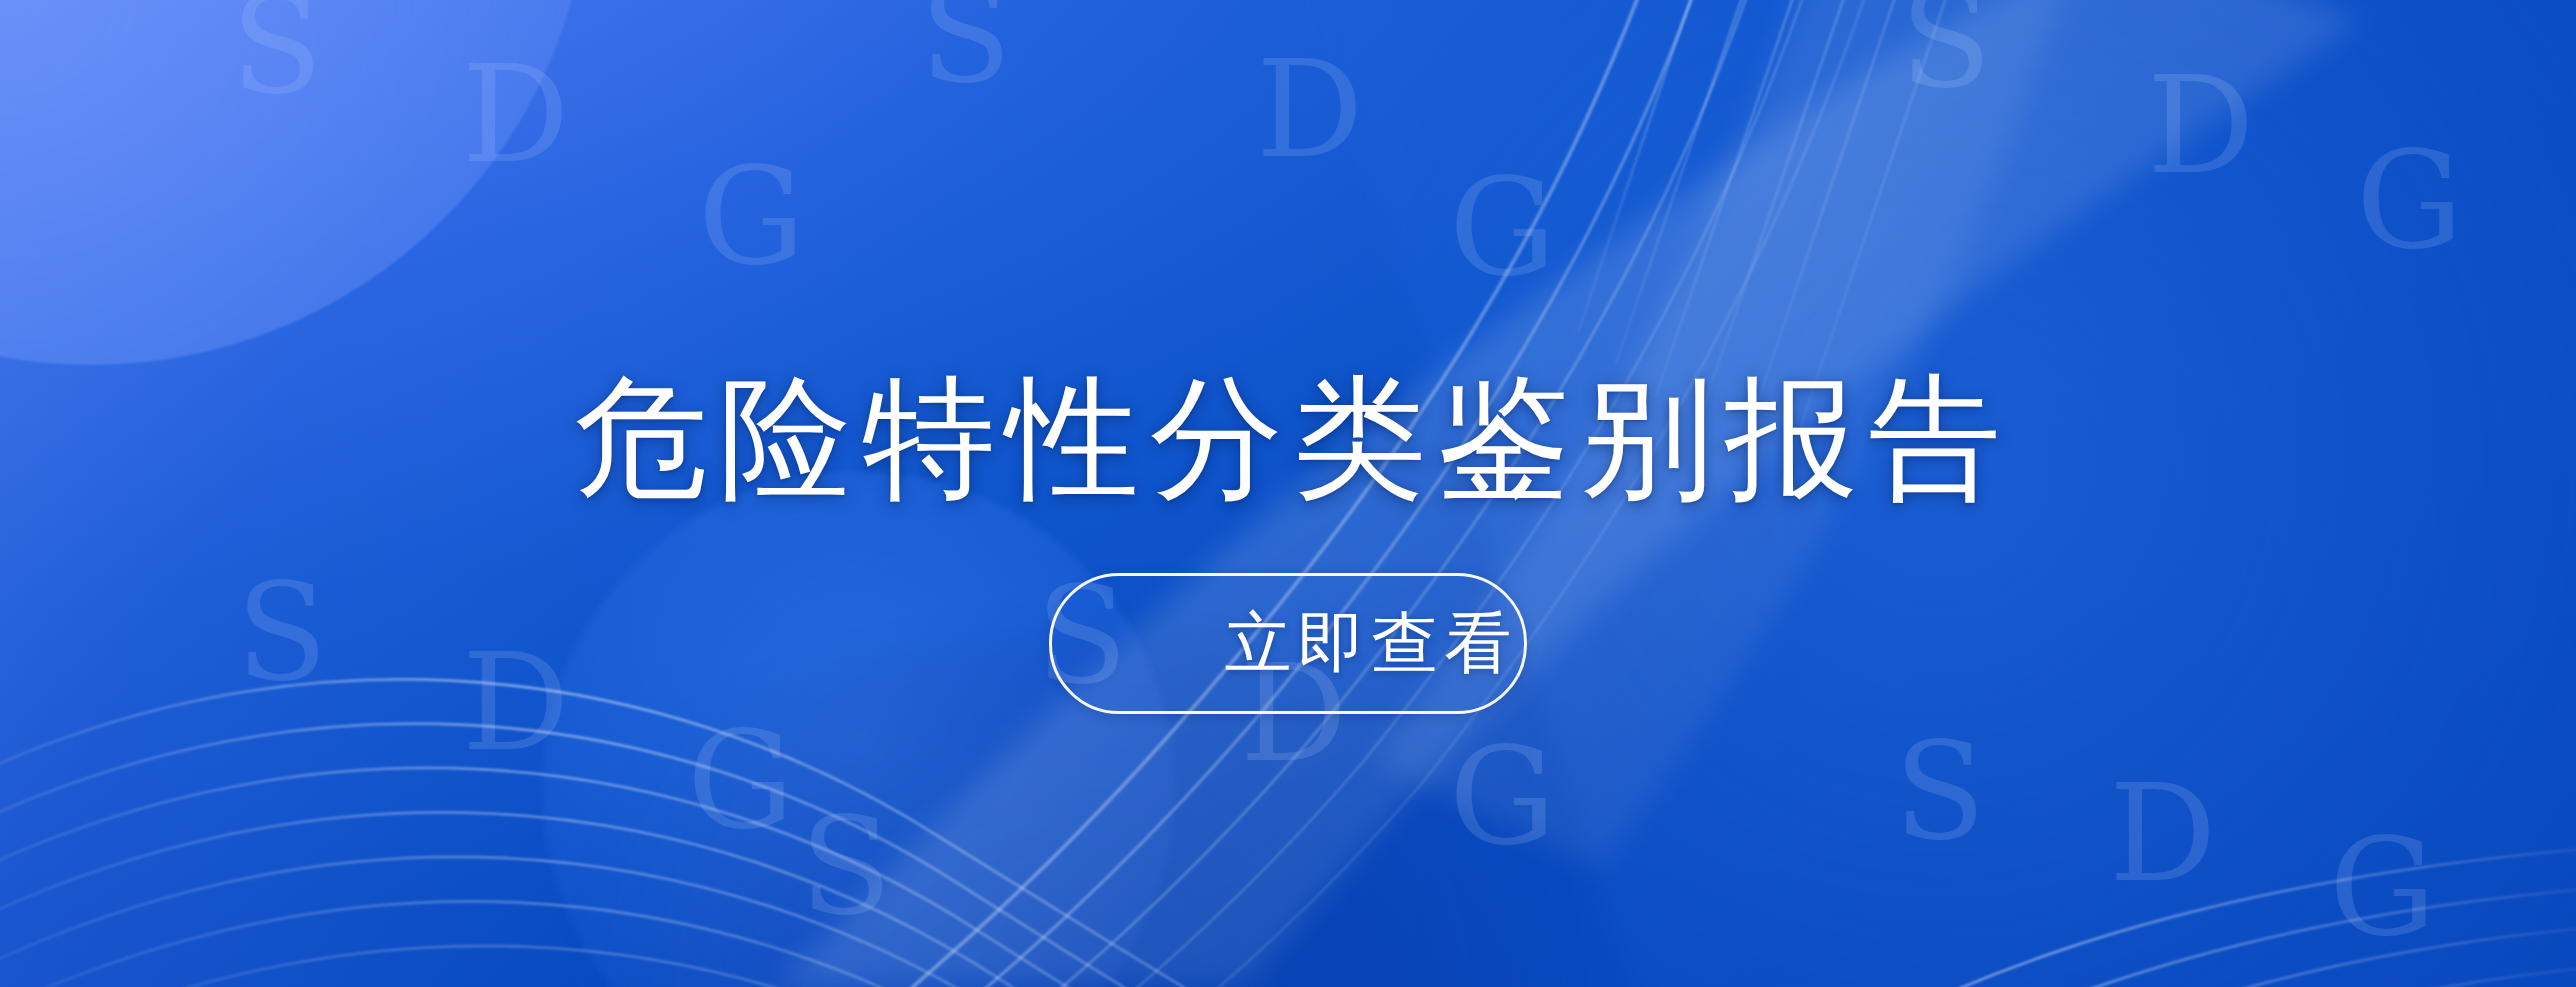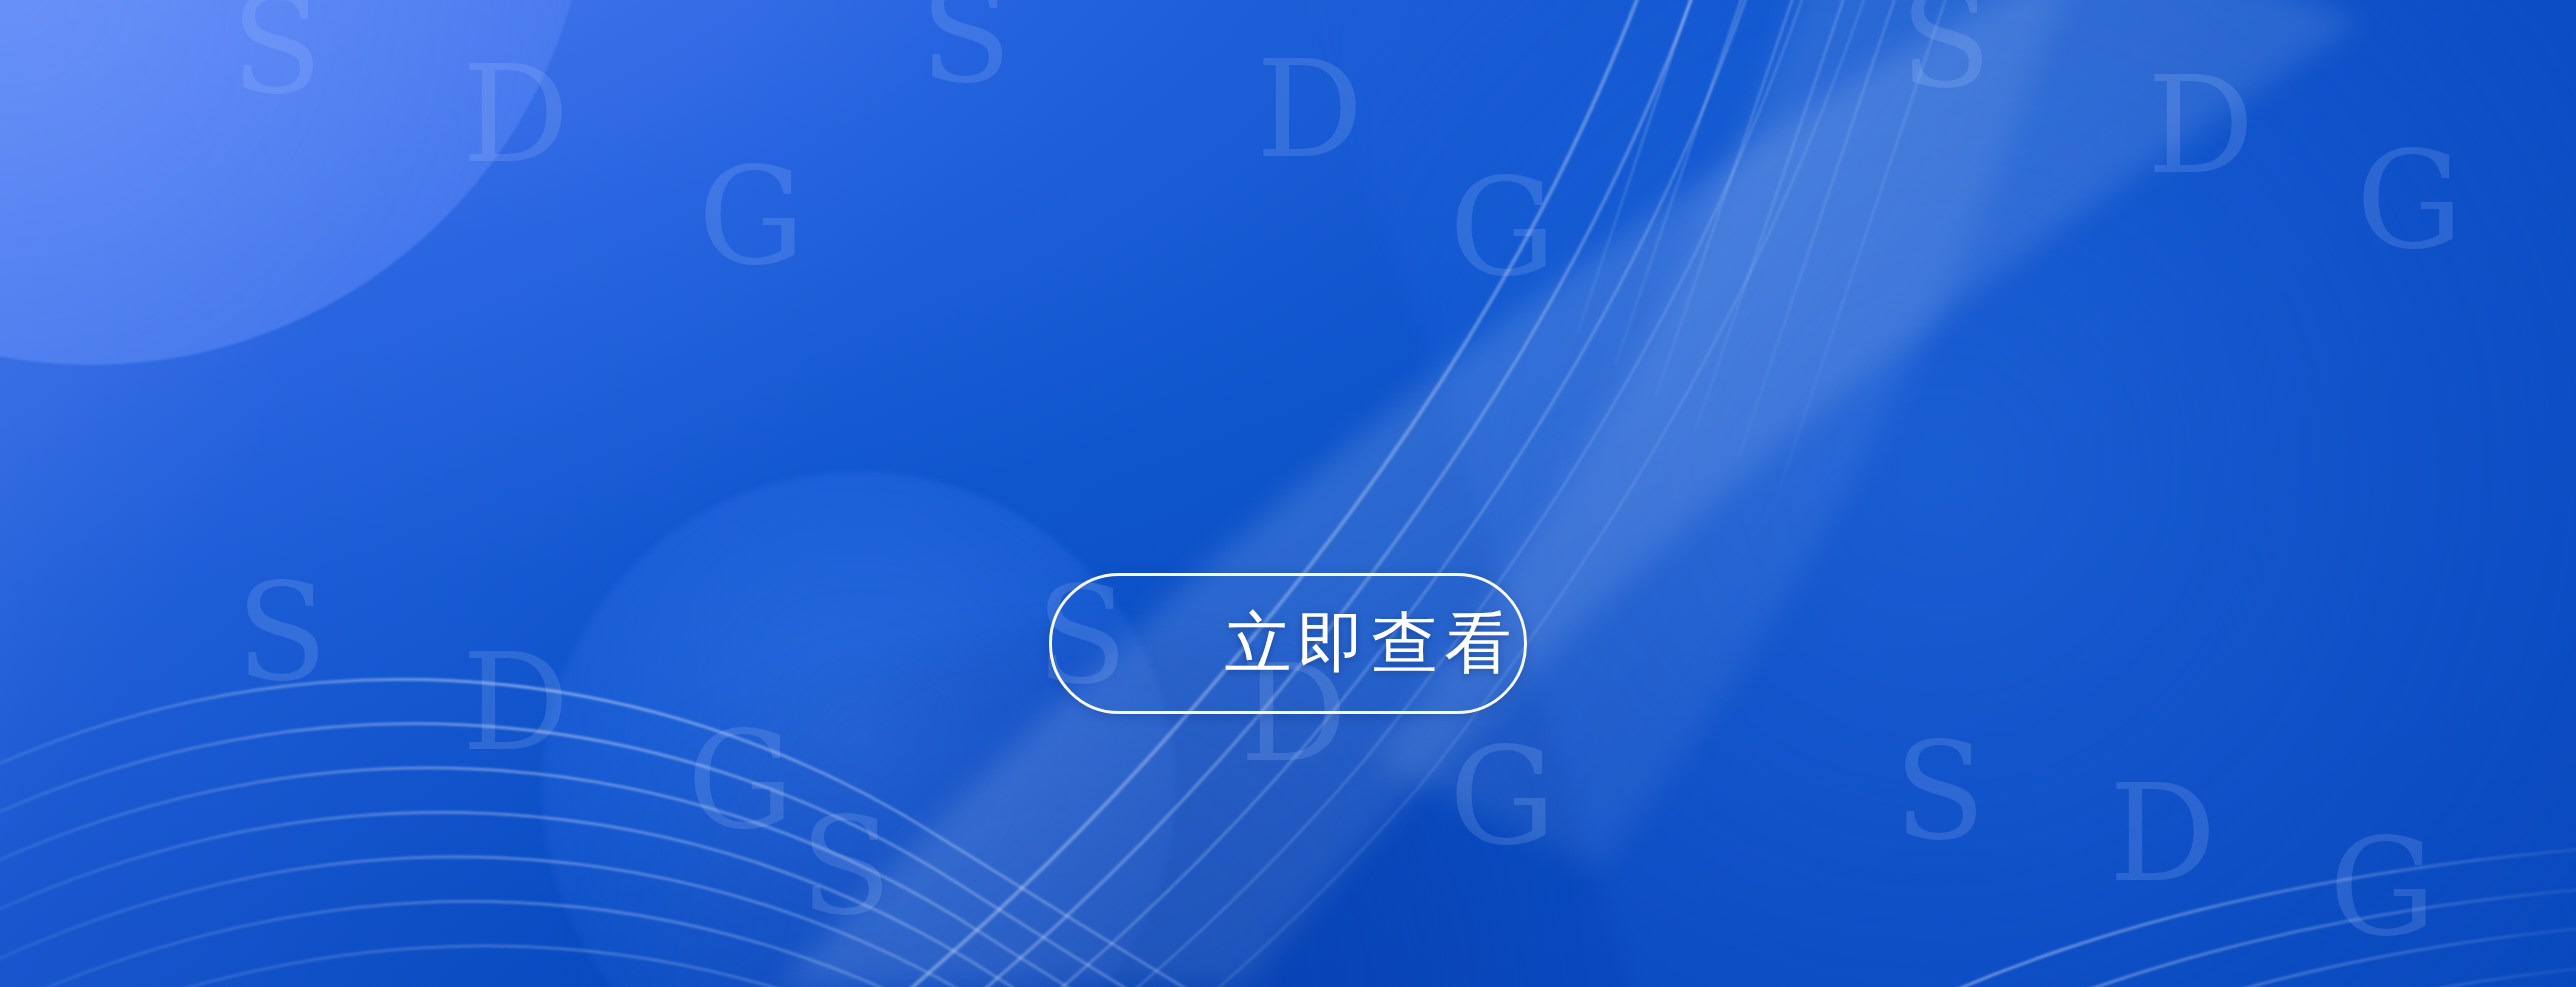--- a/index.html
+++ b/index.html
@@ -237,20 +237,23 @@
       <path d="M3280,-80 C3100,460 2820,920 2440,1380 C2140,1730 1880,1920 1740,2040" stroke-width="5" opacity=".58"></path>
       <path d="M3385,-80 C3200,480 2920,950 2540,1420 C2240,1770 1970,1960 1830,2080" stroke-width="4" opacity=".46"></path>
       <path d="M3500,-80 C3310,500 3030,980 2650,1460 C2350,1810 2070,2000 1930,2120" stroke-width="4" opacity=".36"></path>
     </g>
 
     <g filter="url(#big-blur)" opacity=".40">
       <path d="M3420,-200 C3220,400 2960,900 2560,1420 L2980,1620 C3380,1100 3660,560 3860,-60 Z" fill="url(#lg-streak)"></path>
     </g>
   </svg>
 
+  <div id="title-wrap">
+    <h1 id="title">危险特性分类鉴别报告</h1>
+  </div>
 
   <div id="cta-wrap">
     <button id="cta">
       <span id="cta-label">立即查看</span>
     </button>
   </div>
 
 </div>
 
 

